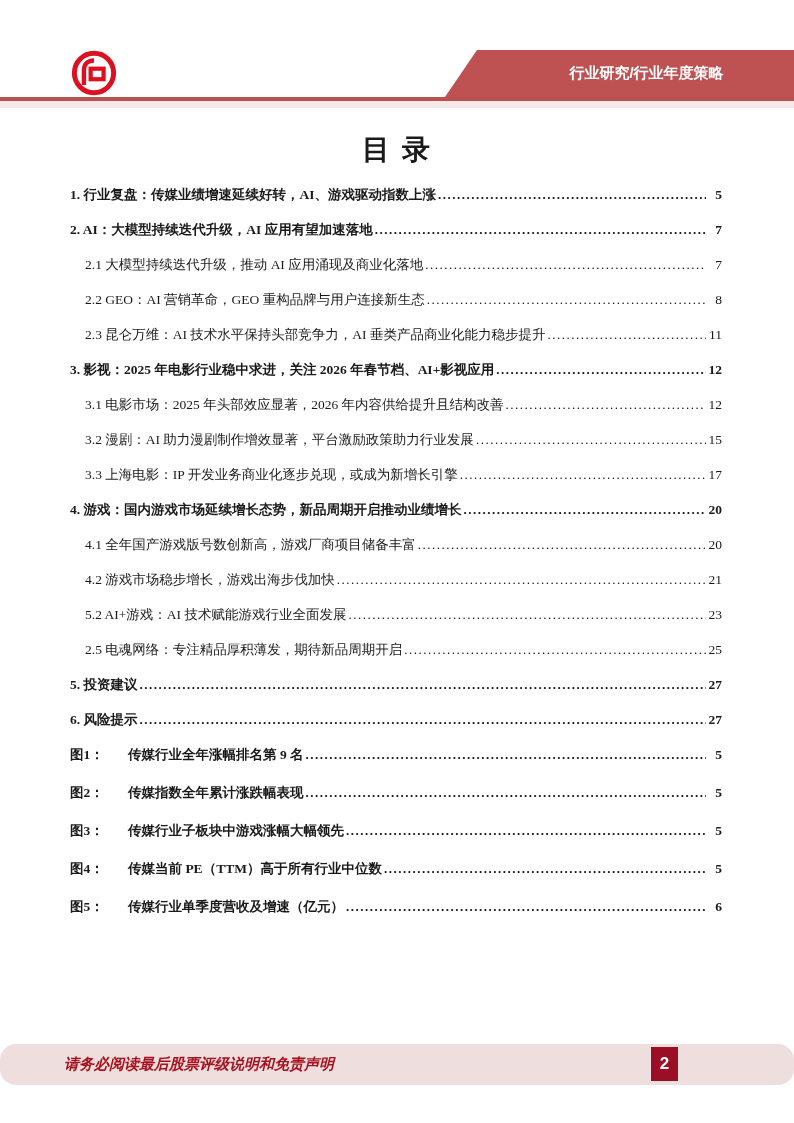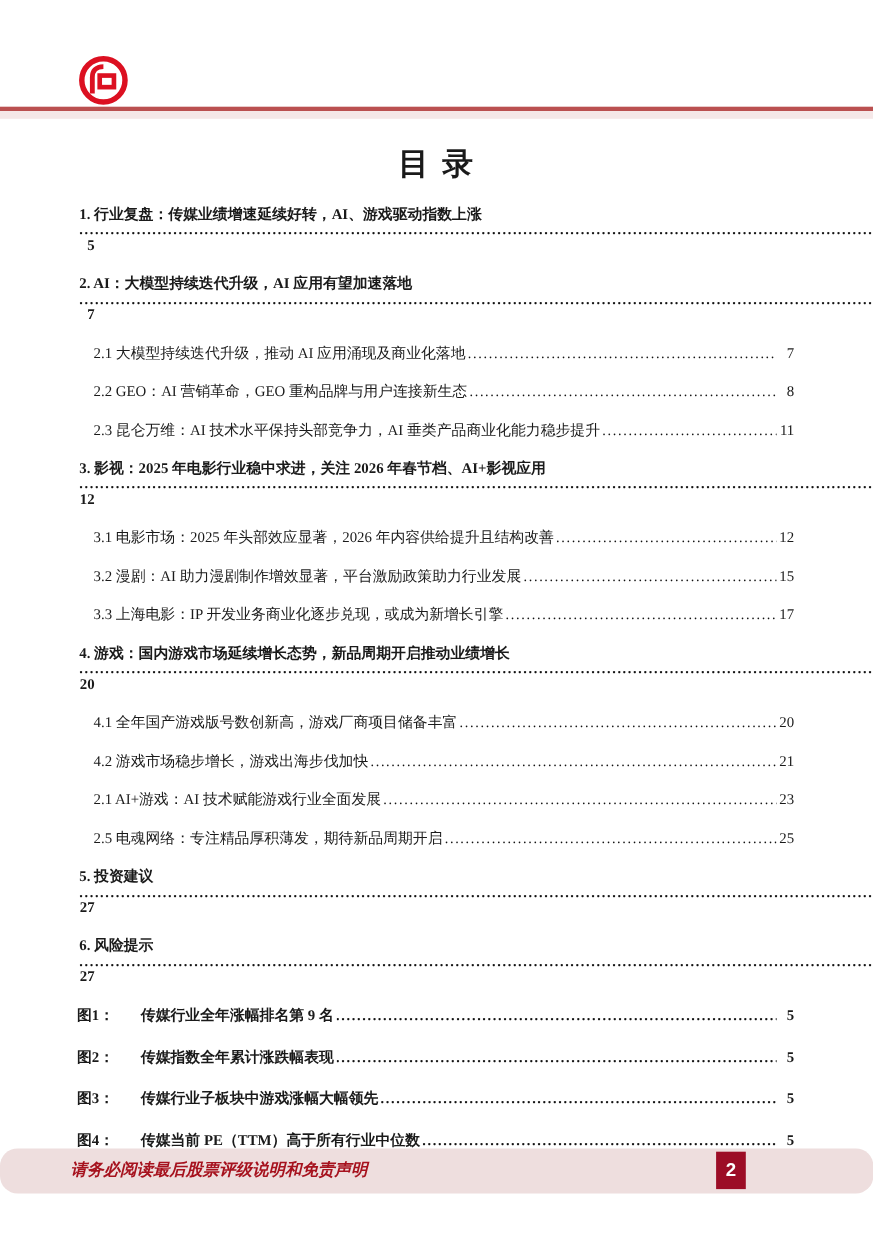--- a/index.html
+++ b/index.html
@@ -38,21 +38,21 @@
   
   .content { position: absolute; top: 108px; left: 70px; width: 652px; }
   .section-title {
     text-align: center; font-size: 28px; font-weight: 700;
     letter-spacing: 12px; text-indent: 12px; line-height: 40px;
   }
   .toc-title { margin-top: 22px; margin-bottom: 18px; }
   .fig-title { margin-top: 26px; margin-bottom: 24px; letter-spacing: 6px; text-indent: 6px; }
 
   .toc-row { display: flex; align-items: baseline; font-size: 13.5px; line-height: 14px; margin-bottom: 21px; }
-  .toc-row.lvl1 { font-weight: 700; flex-direction: column; }
+  .toc-row.lvl1 { font-weight: 700; }
   .toc-row.lvl2 { padding-left: 15px; }
   .toc-label { white-space: nowrap; }
   .dots { flex: 1; overflow: hidden; white-space: nowrap; margin: 0 2px; min-width: 10px; }
   .dots::after {
     content: "..................................................................................................................................................................................................";
     letter-spacing: 1.5px; font-size: 13px; color: #111;
   }
   .lvl1 .dots::after, .fig-row .dots::after { font-weight: 700; }
   .toc-page { white-space: nowrap; text-align: right; min-width: 14px; }
 
@@ -84,20 +84,23 @@
 <div class="page">
 
   <div class="header">
     <div class="logo">
       <svg width="46" height="46" viewBox="0 0 48 48" fill="none">
         <circle cx="24" cy="24" r="20.5" stroke="#dc1021" stroke-width="5.2"></circle>
         <path d="M24 11 C 16.5 11 13.5 15.5 13.5 21 L 13.5 36.5" stroke="#dc1021" stroke-width="4.6" fill="none"></path>
         <rect x="20.5" y="19.5" width="13.5" height="11" stroke="#dc1021" stroke-width="4.4" fill="none"></rect>
       </svg>
     </div>
+    <div class="banner">
+      <span class="banner-text">行业研究/行业年度策略</span>
+    </div>
     <div class="header-line"></div>
     <div class="header-strip"></div>
   </div>
 
   <div class="content">
     <div class="section-title toc-title">目录</div>
 
     <div class="toc-row lvl1">
         <span class="toc-label">1. 行业复盘：传媒业绩增速延续好转，AI、游戏驱动指数上涨</span>
         <span class="dots"></span>
@@ -152,21 +155,21 @@
         <span class="toc-label">4.1 全年国产游戏版号数创新高，游戏厂商项目储备丰富</span>
         <span class="dots"></span>
         <span class="toc-page">20</span>
       </div>
     <div class="toc-row lvl2">
         <span class="toc-label">4.2 游戏市场稳步增长，游戏出海步伐加快</span>
         <span class="dots"></span>
         <span class="toc-page">21</span>
       </div>
     <div class="toc-row lvl2">
-        <span class="toc-label">2.1 AI+游戏：AI 技术赋能游戏行业全面发展</span>
+        <span class="toc-label">5.2 AI+游戏：AI 技术赋能游戏行业全面发展</span>
         <span class="dots"></span>
         <span class="toc-page">23</span>
       </div>
     <div class="toc-row lvl2">
         <span class="toc-label">2.5 电魂网络：专注精品厚积薄发，期待新品周期开启</span>
         <span class="dots"></span>
         <span class="toc-page">25</span>
       </div>
     <div class="toc-row lvl1">
         <span class="toc-label">5. 投资建议</span>

